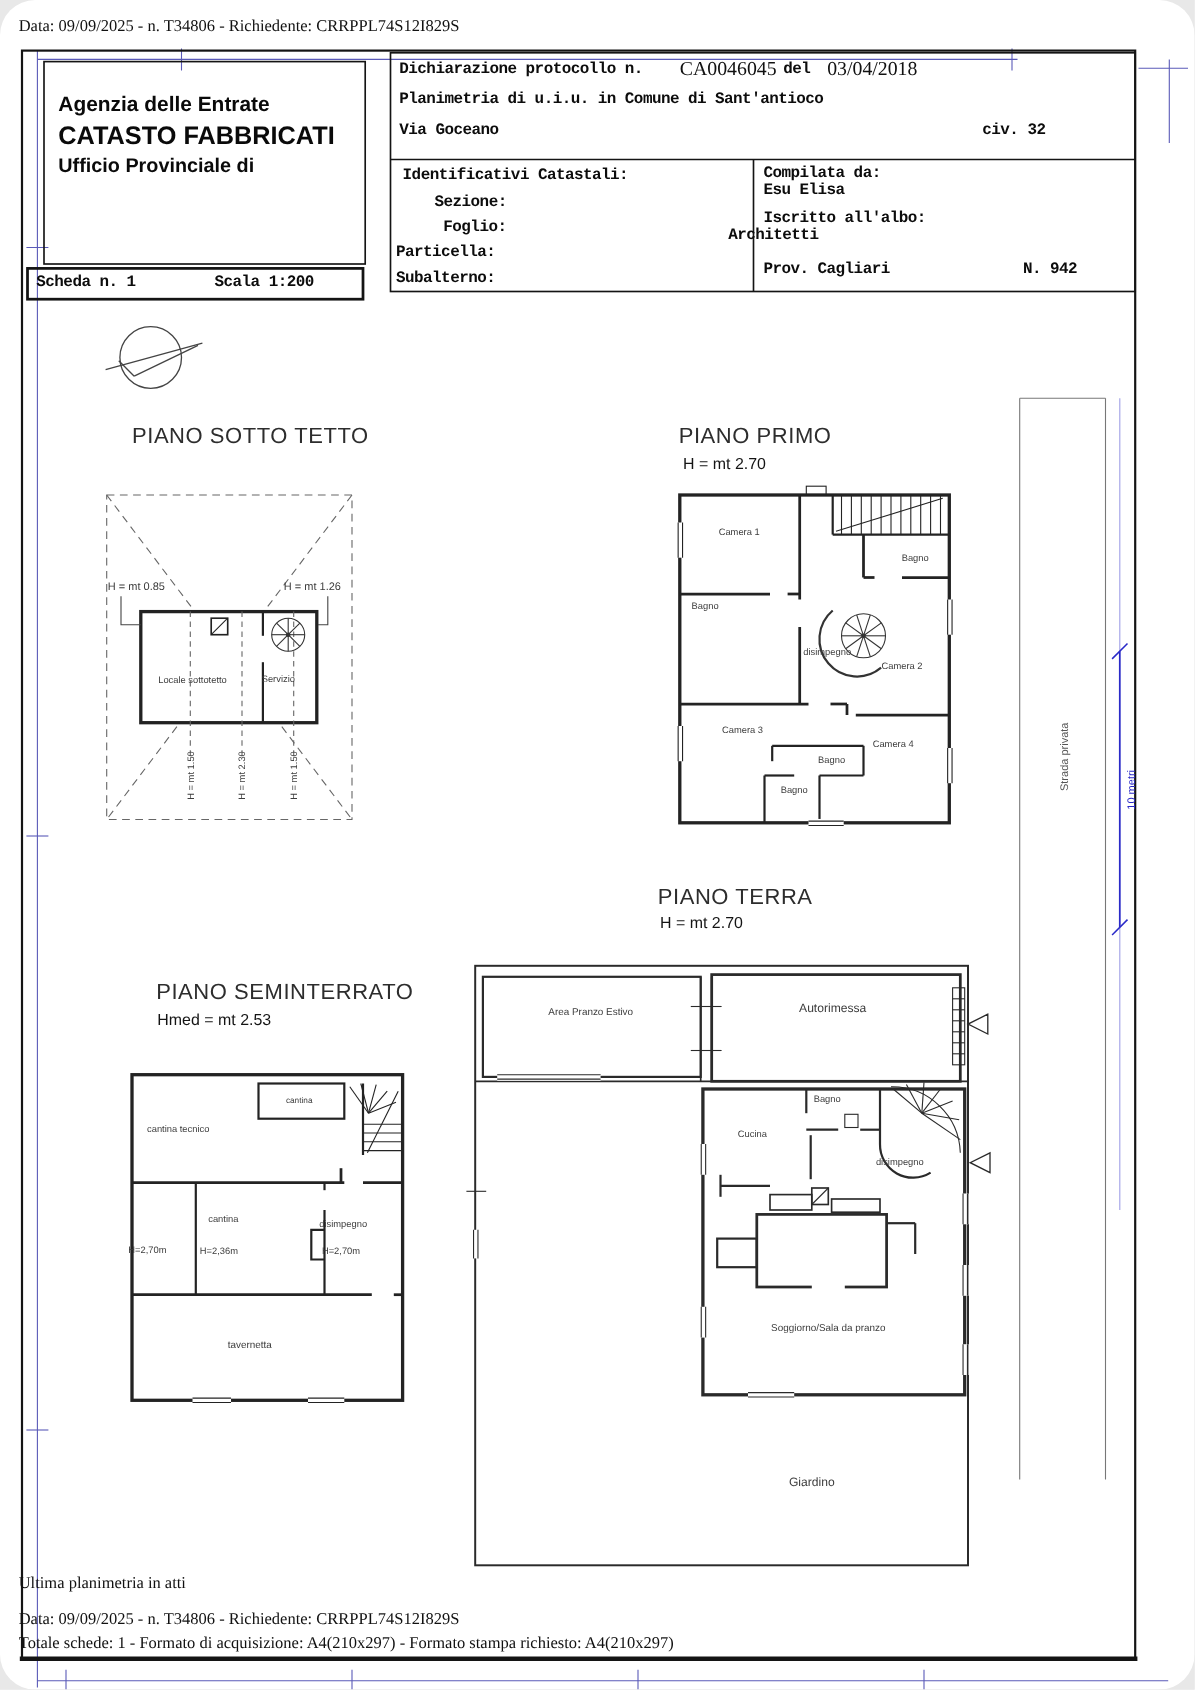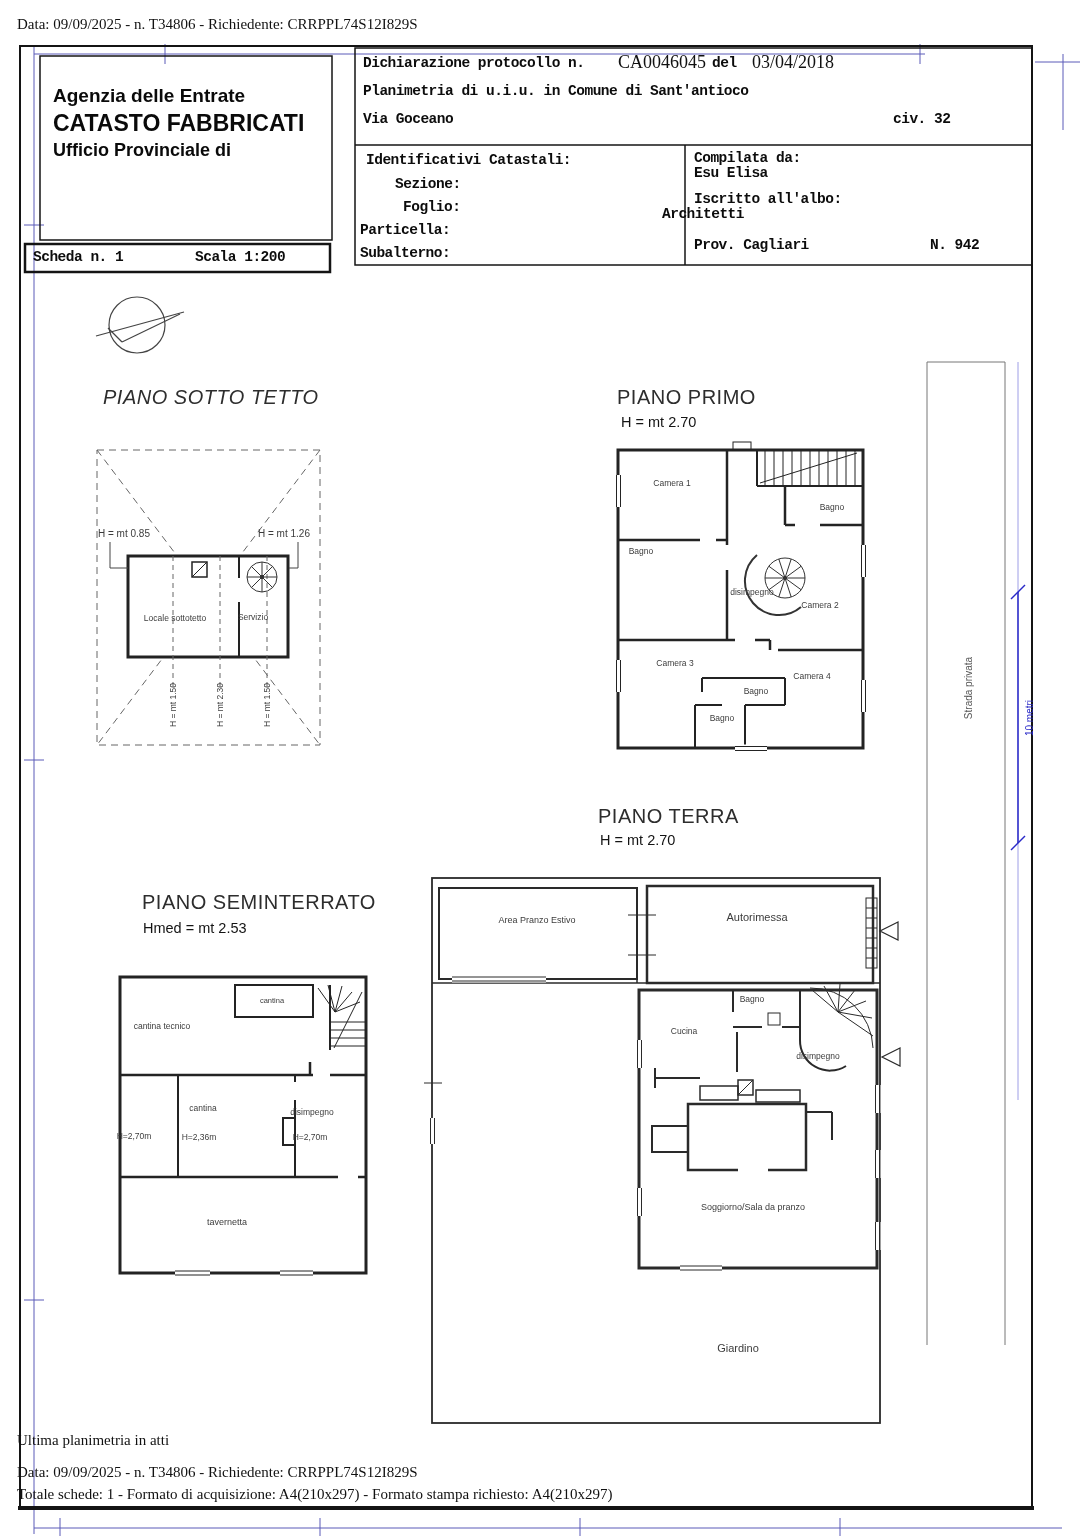--- a/index.html
+++ b/index.html
@@ -1,17 +1,17 @@
 <!DOCTYPE html>
 <html><head>
 <meta charset="utf-8">
 <style>
   html,body{margin:0;padding:0;background:#e8e8e8;}
   .page{position:relative;width:1086px;height:1536px;background:#ffffff;overflow:hidden;
-        font-family:"Liberation Sans",sans-serif;color:#1a1a1a;}
+        font-family:"Liberation Sans",sans-serif;color:#1a1a1a;border-radius:32px;}
   svg{position:absolute;left:0;top:0;}
   .abs{position:absolute;white-space:nowrap;}
   .serif{font-family:"Liberation Serif",serif;font-size:15px;color:#111;}
   .mono{font-family:"Liberation Mono","DejaVu Sans Mono",monospace;font-weight:bold;
         font-size:14.5px;color:#0c0c0c;letter-spacing:-0.5px;}
   .protoserif{font-family:"Liberation Serif",serif;font-size:18px;color:#111;}
   .agency{left:40px;width:292px;font-weight:bold;color:#0a0a0a;padding-left:13px;}
   .ptitle{font-size:20px;color:#2d2d2d;letter-spacing:0.5px;}
   .psub{font-size:14.5px;color:#141414;}
   .lbl{position:absolute;font-size:8.5px;color:#3c3c3c;white-space:nowrap;
@@ -355,21 +355,21 @@
   <div class="abs mono" style="left:360px;top:222px;">Particella:</div>
   <div class="abs mono" style="left:360px;top:245px;">Subalterno:</div>
 
   <div class="abs mono" style="left:694px;top:150px;">Compilata da:</div>
   <div class="abs mono" style="left:694px;top:165px;">Esu Elisa</div>
   <div class="abs mono" style="left:694px;top:191px;">Iscritto all'albo:</div>
   <div class="abs mono" style="left:662px;top:206px;">Architetti</div>
   <div class="abs mono" style="left:694px;top:237px;">Prov. Cagliari</div>
   <div class="abs mono" style="left:930px;top:237px;">N. 942</div>
 
-  <div class="abs ptitle" style="left:103px;top:386px;font-style:italic;">PIANO SOTTO TETTO</div>
+  <div class="abs ptitle" style="left:120px;top:386px;">PIANO SOTTO TETTO</div>
   <div class="abs ptitle" style="left:617px;top:386px;">PIANO PRIMO</div>
   <div class="abs psub" style="left:621px;top:414px;">H = mt 2.70</div>
   <div class="abs ptitle" style="left:598px;top:805px;">PIANO TERRA</div>
   <div class="abs psub" style="left:600px;top:832px;">H = mt 2.70</div>
   <div class="abs ptitle" style="left:142px;top:891px;">PIANO SEMINTERRATO</div>
   <div class="abs psub" style="left:143px;top:920px;">Hmed = mt 2.53</div>
 
   <div class="lbl-l" style="left:98px;top:528px;">H = mt 0.85</div>
   <div class="lbl-l" style="left:258px;top:528px;">H = mt 1.26</div>
   <div class="lbl" style="left:175px;top:618px;">Locale sottotetto</div>

